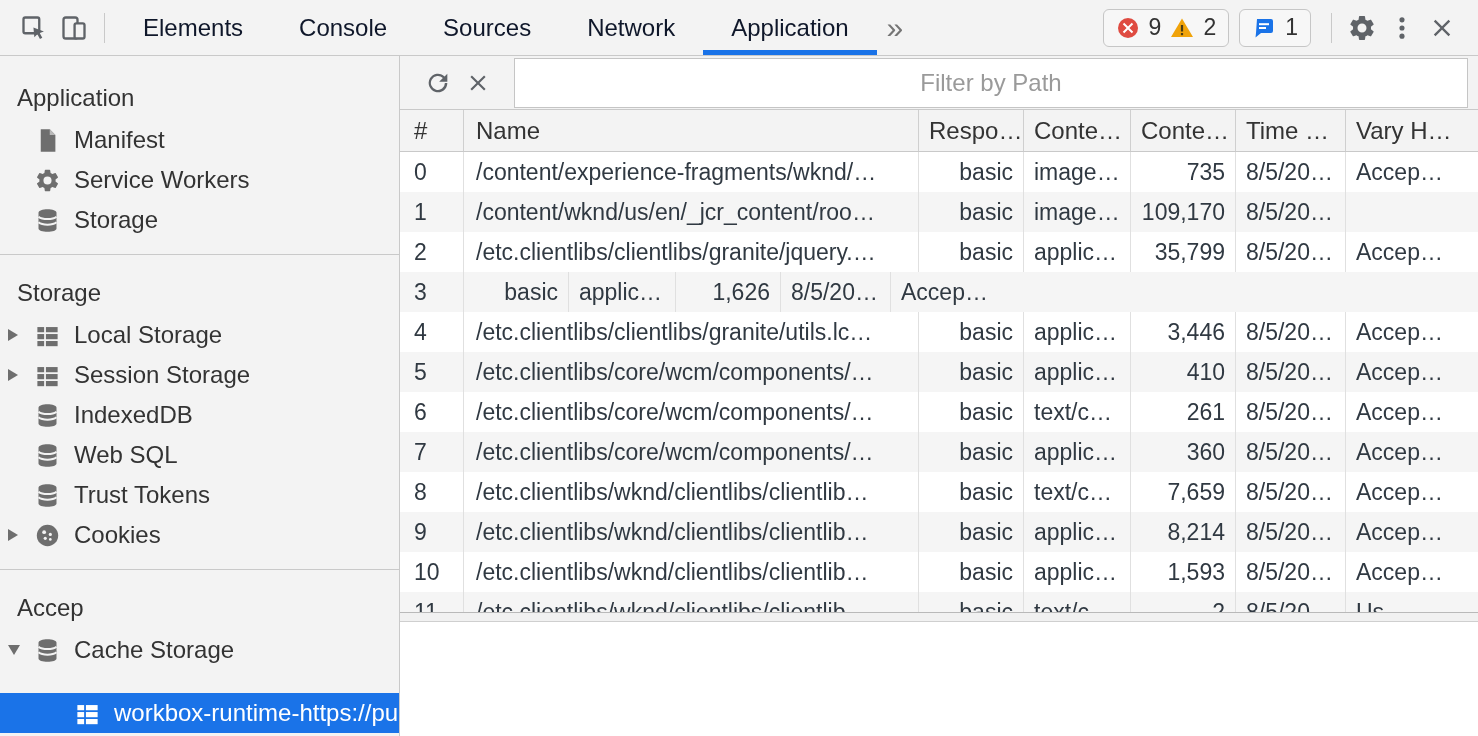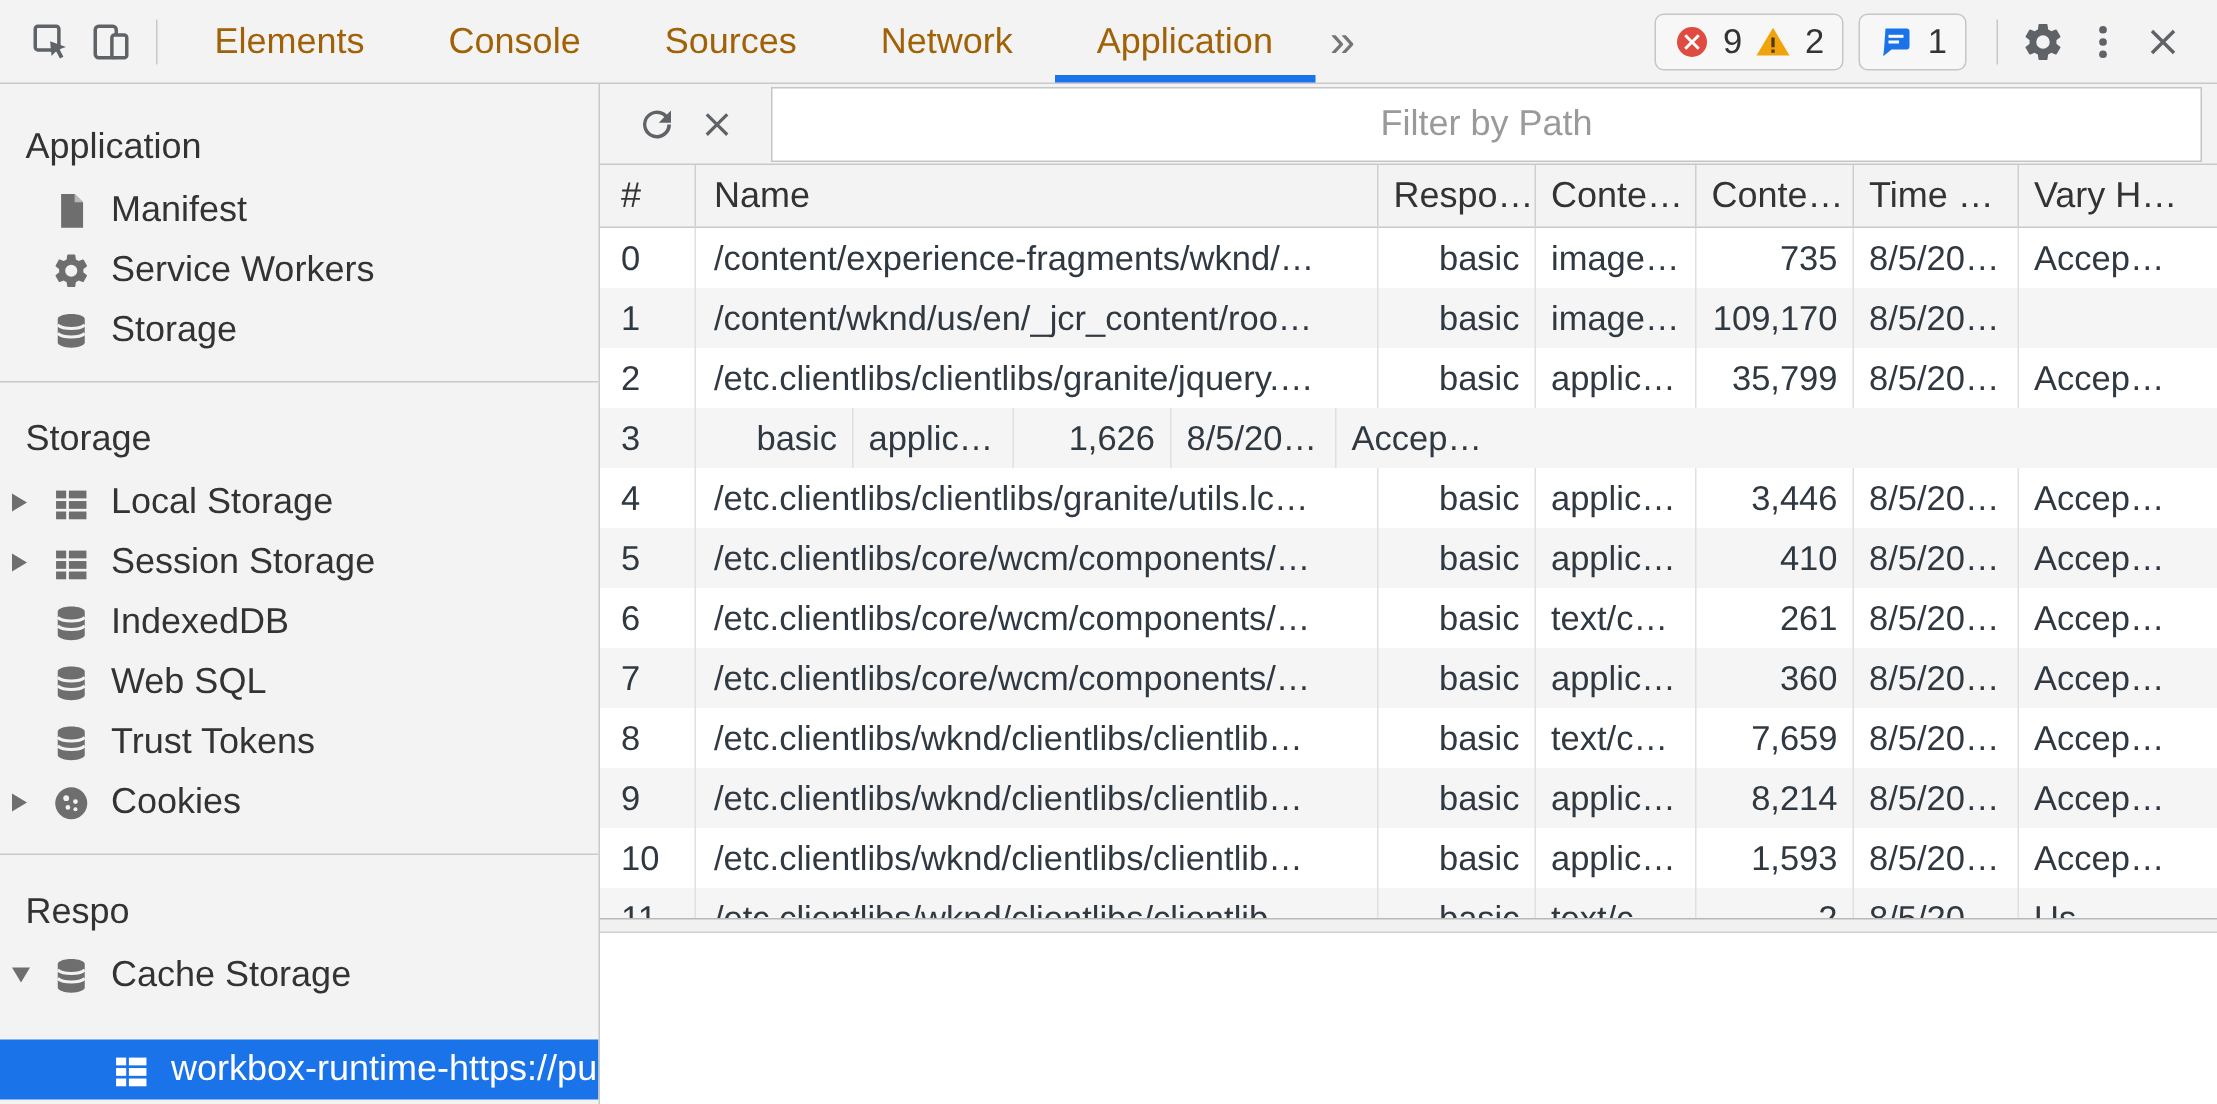--- a/index.html
+++ b/index.html
@@ -7,21 +7,21 @@
     font-family:"Liberation Sans","DejaVu Sans",sans-serif; color:#333; background:#fff; }
   .devtools { display:flex; flex-direction:column; width:1478px; height:736px; }
 
   
   .tabbar { height:56px; flex:0 0 56px; background:#f3f3f3; border-bottom:1px solid #c9c9c9;
     display:flex; align-items:stretch; }
   .tb-left { display:flex; align-items:center; padding-left:14px; }
   .icon-btn { width:40px; height:40px; display:flex; align-items:center; justify-content:center; }
   .vsep { width:1px; height:30px; background:#c9c9c9; margin:auto 10px; }
   .tabs { display:flex; align-items:stretch; }
-  .tab { display:flex; align-items:center; padding:0 28px; font-size:24px; color:#a16207; position:relative; }
+  .tab { display:flex; align-items:center; padding:0 28px; font-size:24px; color:#0f172a; position:relative; }
   .tab.selected { box-shadow: inset 0 -5px 0 #1a73e8; }
   .tab-overflow { display:flex; align-items:center; padding:0 10px; color:#757575; font-size:30px; }
   .tb-right { margin-left:auto; display:flex; align-items:center; padding-right:16px; }
   .badge-box { display:flex; align-items:center; gap:9px; border:1px solid #c6c6c6; border-radius:6px;
     height:38px; padding:0 12px; margin-right:10px; background:#f7f7f7; }
   .badge-count { font-size:23px; color:#333; }
 
   
   .content { flex:1; display:flex; overflow:hidden; }
 
@@ -275,21 +275,21 @@
           <span class="s-icon">
               <svg viewBox="0 0 24 24">
                 <use href="#i-cookie"></use>
               </svg>
             </span>
           <span class="s-label">Cookies</span>
         </div>
       </div>
 
       <div class="section">
-        <div class="section-title">Respo</div>
+        <div class="section-title">Accep</div>
         <div class="s-item">
           <span class="arrow">
               <span class="tri-down"></span>
             </span>
           <span class="s-icon">
               <svg viewBox="0 0 24 24">
                 <use href="#i-db"></use>
               </svg>
             </span>
           <span class="s-label">Cache Storage</span>

